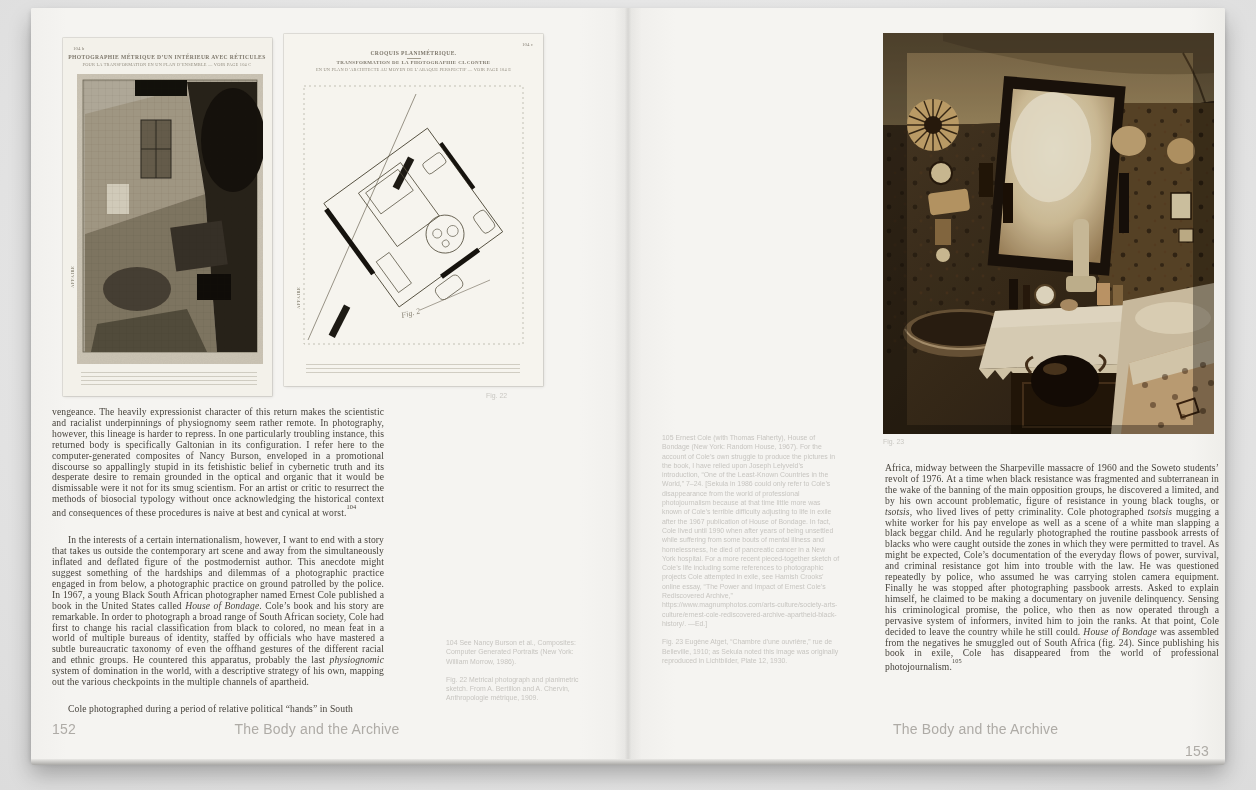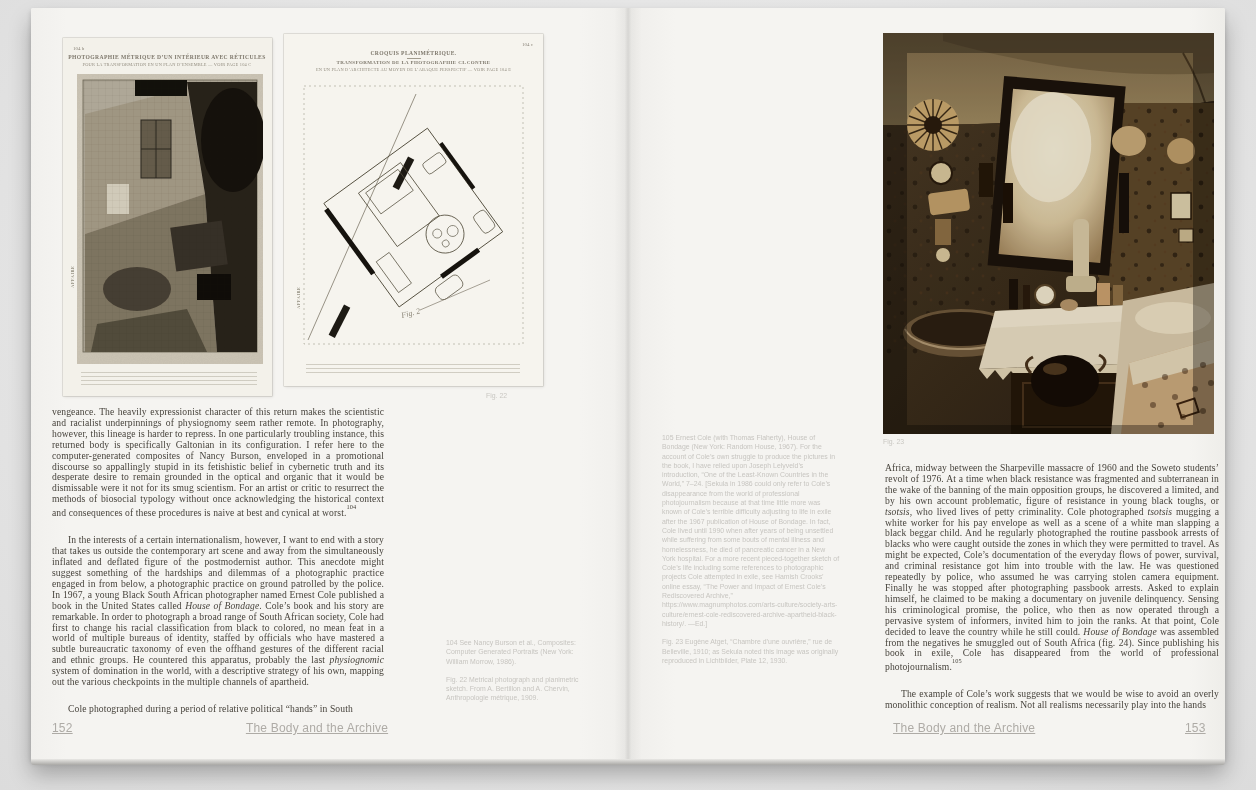--- a/index.html
+++ b/index.html
@@ -35,21 +35,21 @@
   .copy p.indent{text-indent:16px;margin-top:16px;}
   .copy sup{font-size:6.3px;position:relative;top:-3px;}
   .copy i{font-style:italic;}
   
   .fine{
     font-family:"Liberation Sans", sans-serif;font-size:6.9px;line-height:9.3px;
     color:#c7c5c0;text-align:left;word-wrap:break-word;
   }
   .fine .gap{display:block;height:9px;}
   .figlabel{font-family:"Liberation Sans", sans-serif;font-size:6.9px;color:#c9c7c2;}
-  .footer{font-family:"Liberation Sans", sans-serif;font-size:12px;color:#aeaba6;letter-spacing:.2px;text-decoration:underline;}
+  .footer{font-family:"Liberation Sans", sans-serif;font-size:14px;color:#aeaba6;letter-spacing:.2px;}
   
   .plate{
     position:absolute;background:#f3f1ea;
     box-shadow:0 0 0 .5px rgba(120,115,100,.35), 1px 1px 3px rgba(0,0,0,.10);
   }
   .plate-head{
     font-family:"Liberation Serif", serif;color:#7e786c;text-align:center;
   }
   .plate-num{font-size:5px;color:#8a8478;}
   .plate-title{font-size:5.6px;font-weight:bold;letter-spacing:.4px;}
@@ -290,21 +290,20 @@
     <rect x="296" y="368" width="18" height="14" fill="none" stroke="#3c230f" stroke-width="2" transform="rotate(-18 305 375)"></rect>
 
     <path d="M0 0 H331 V401 H0 Z M24 20 H310 V392 H24 Z" fill="rgba(10,5,2,0.35)" fill-rule="evenodd"></path>
     <rect width="331" height="401" fill="#000" opacity="0.08" filter="url(#pgrain)"></rect>
   </svg>
 
   <div class="abs figlabel" style="left:852px;top:430px;">Fig. 23</div>
 
   <div class="abs copy" style="left:854px;top:455px;width:334px;">
     <p><span>Africa, midway between the Sharpeville massacre of 1960 and the Soweto students’ revolt of 1976. At a time when black resistance was fragmented and subterranean in the wake of the banning of the main opposition groups, he discovered a limited, and by his own account problematic, figure of resistance in young black toughs, or </span><i>tsotsis</i><span>, who lived lives of petty criminality. Cole photographed </span><i>tsotsis</i><span> mugging a white worker for his pay envelope as well as a scene of a white man slapping a black beggar child. And he regularly photographed the routine passbook arrests of blacks who were caught outside the zones in which they were permitted to travel. As might be expected, Cole’s documentation of the everyday flows of power, survival, and criminal resistance got him into trouble with the law. He was questioned repeatedly by police, who assumed he was carrying stolen camera equipment. Finally he was stopped after photographing passbook arrests. Asked to explain himself, he claimed to be making a documentary on juvenile delinquency. Sensing his criminological promise, the police, who then as now operated through a pervasive system of informers, invited him to join the ranks. At that point, Cole decided to leave the country while he still could. </span><i>House of Bondage</i><span> was assembled from the negatives he smuggled out of South Africa (fig. 24). Since publishing his book in exile, Cole has disappeared from the world of professional photojournalism.</span><sup>105</sup></p>
-    <p class="indent"><span>The example of Cole’s work suggests that we would be wise to avoid an overly monolithic conception of realism. Not all realisms necessarily play into the hands</span></p>
   </div>
 
   <div class="abs footer" style="left:862px;top:713px;">The Body and the Archive</div>
-  <div class="abs footer" style="left:1154px;top:713px;">153</div>
+  <div class="abs footer" style="left:1154px;top:735px;">153</div>
 
   <div class="gutter"></div>
   <div class="book-bottom-edge"></div>
 </div>
 
 </body></html>

